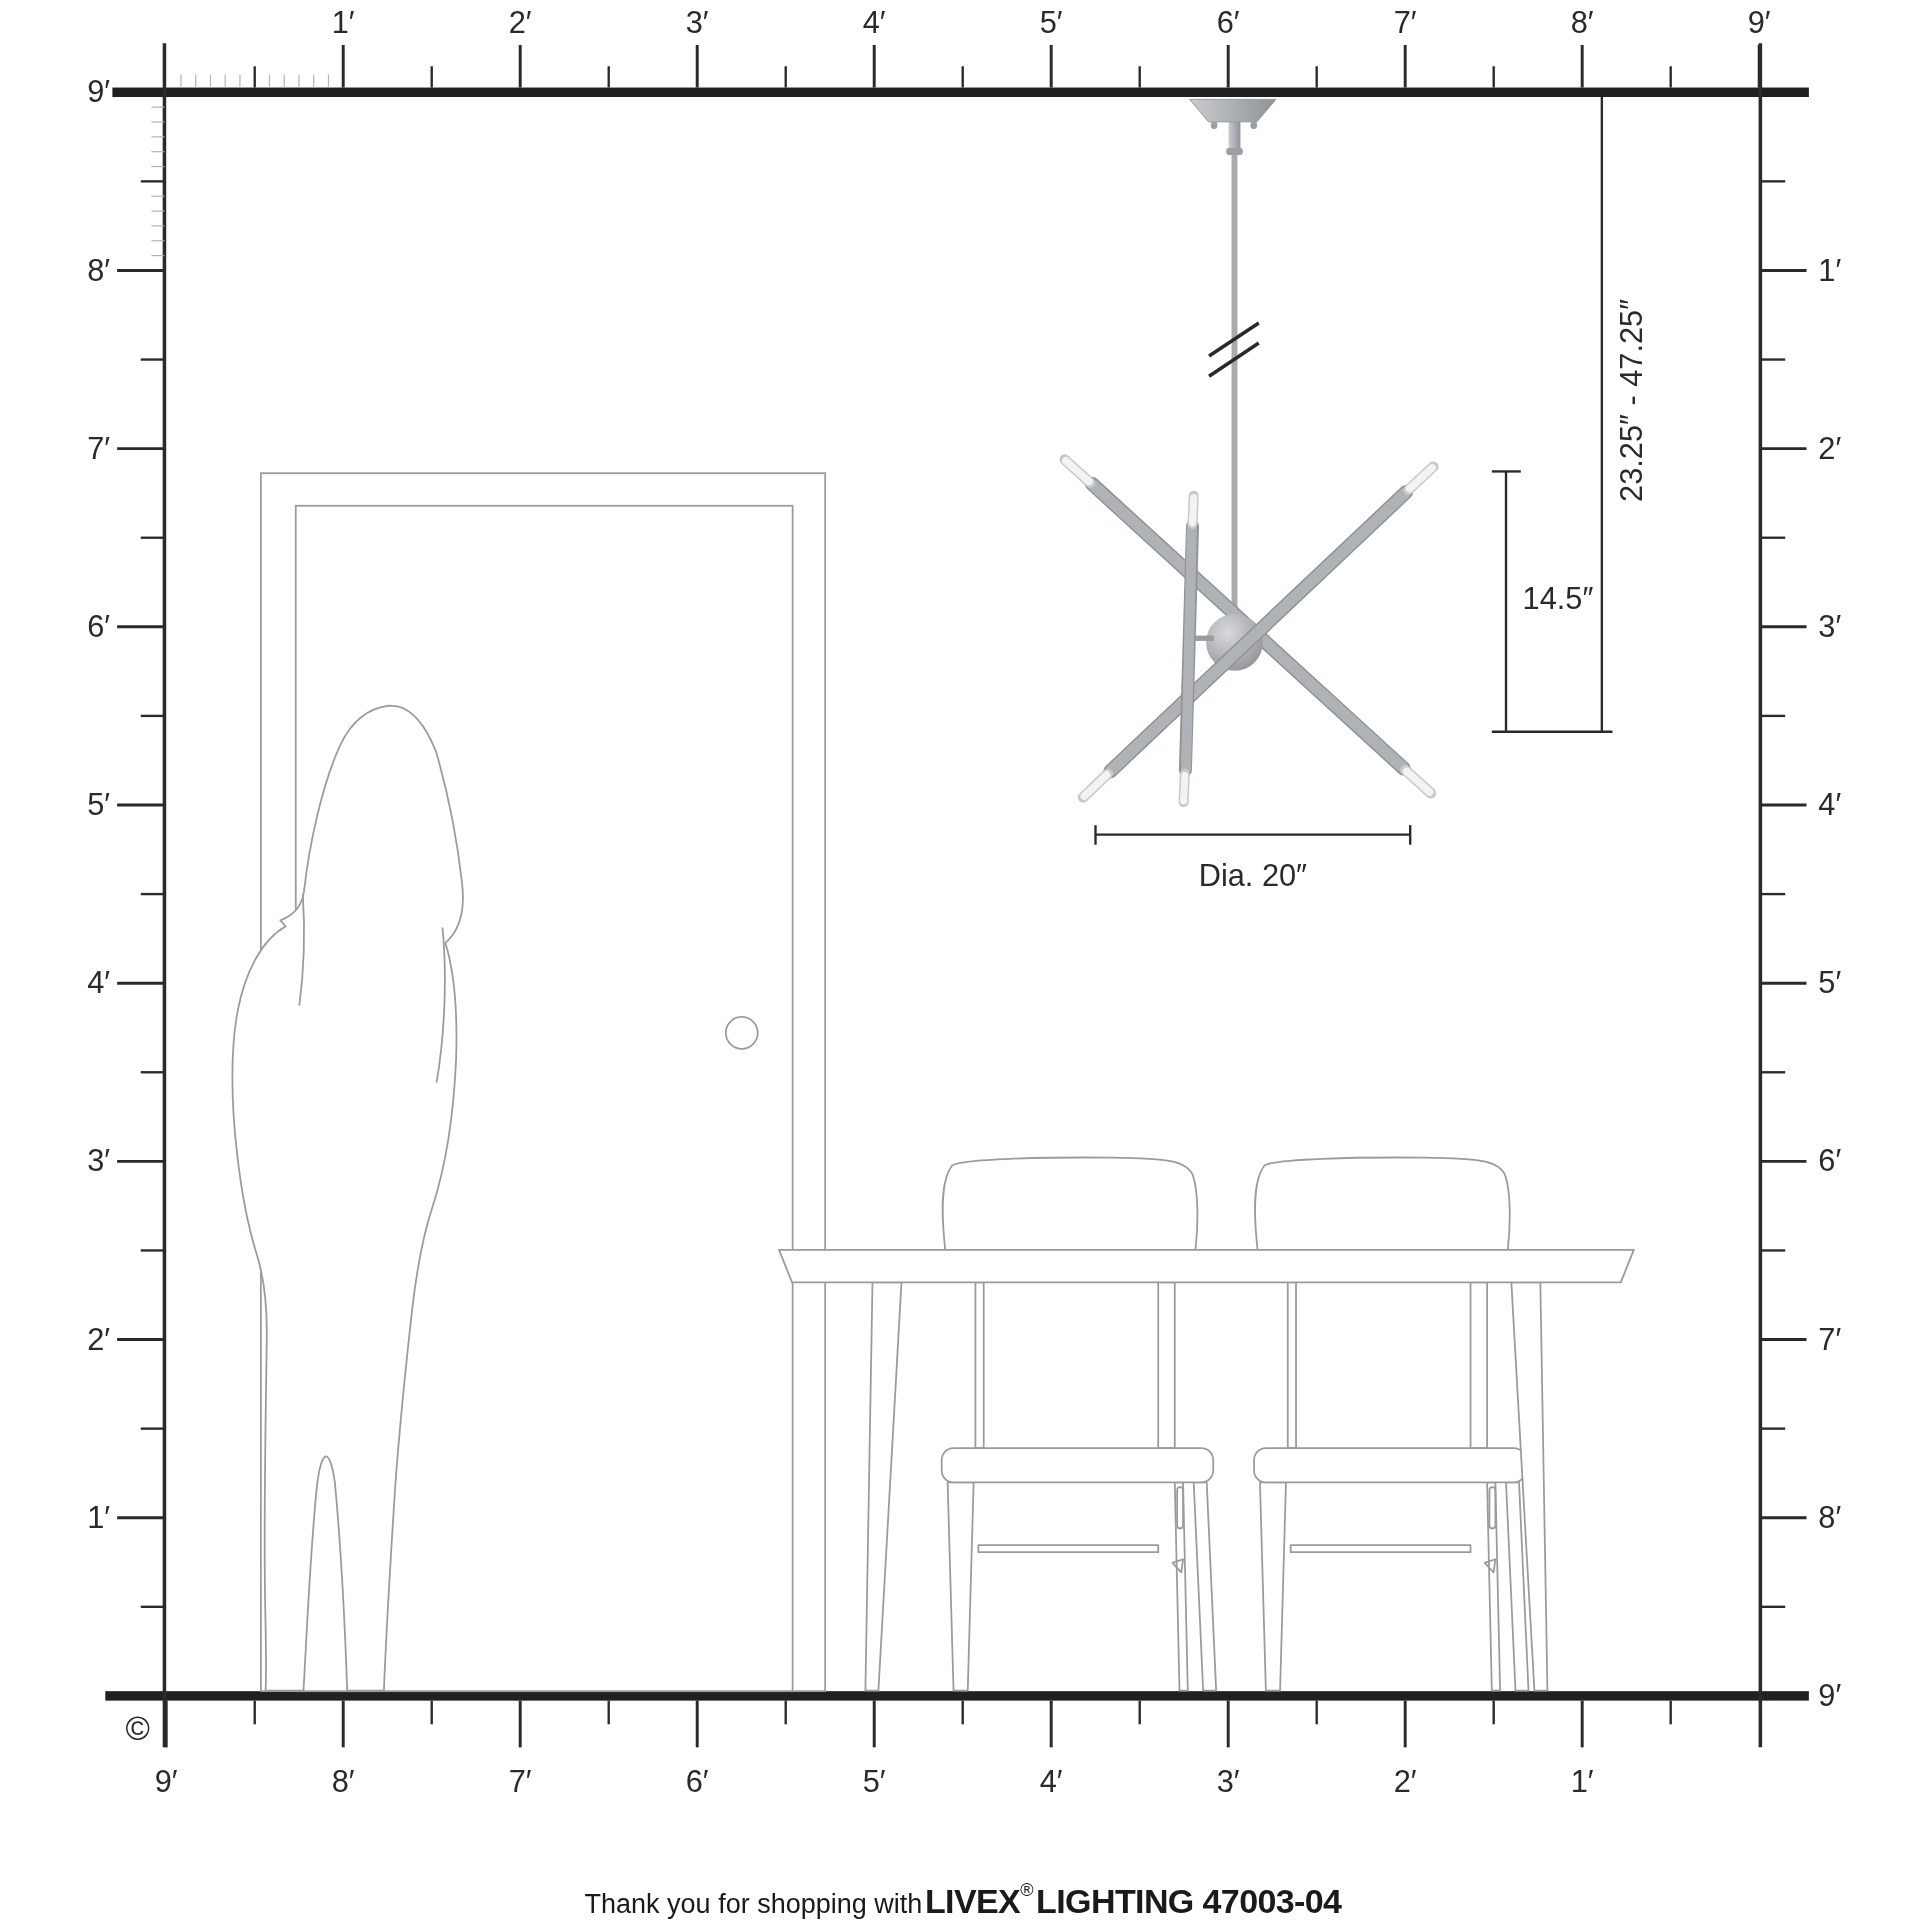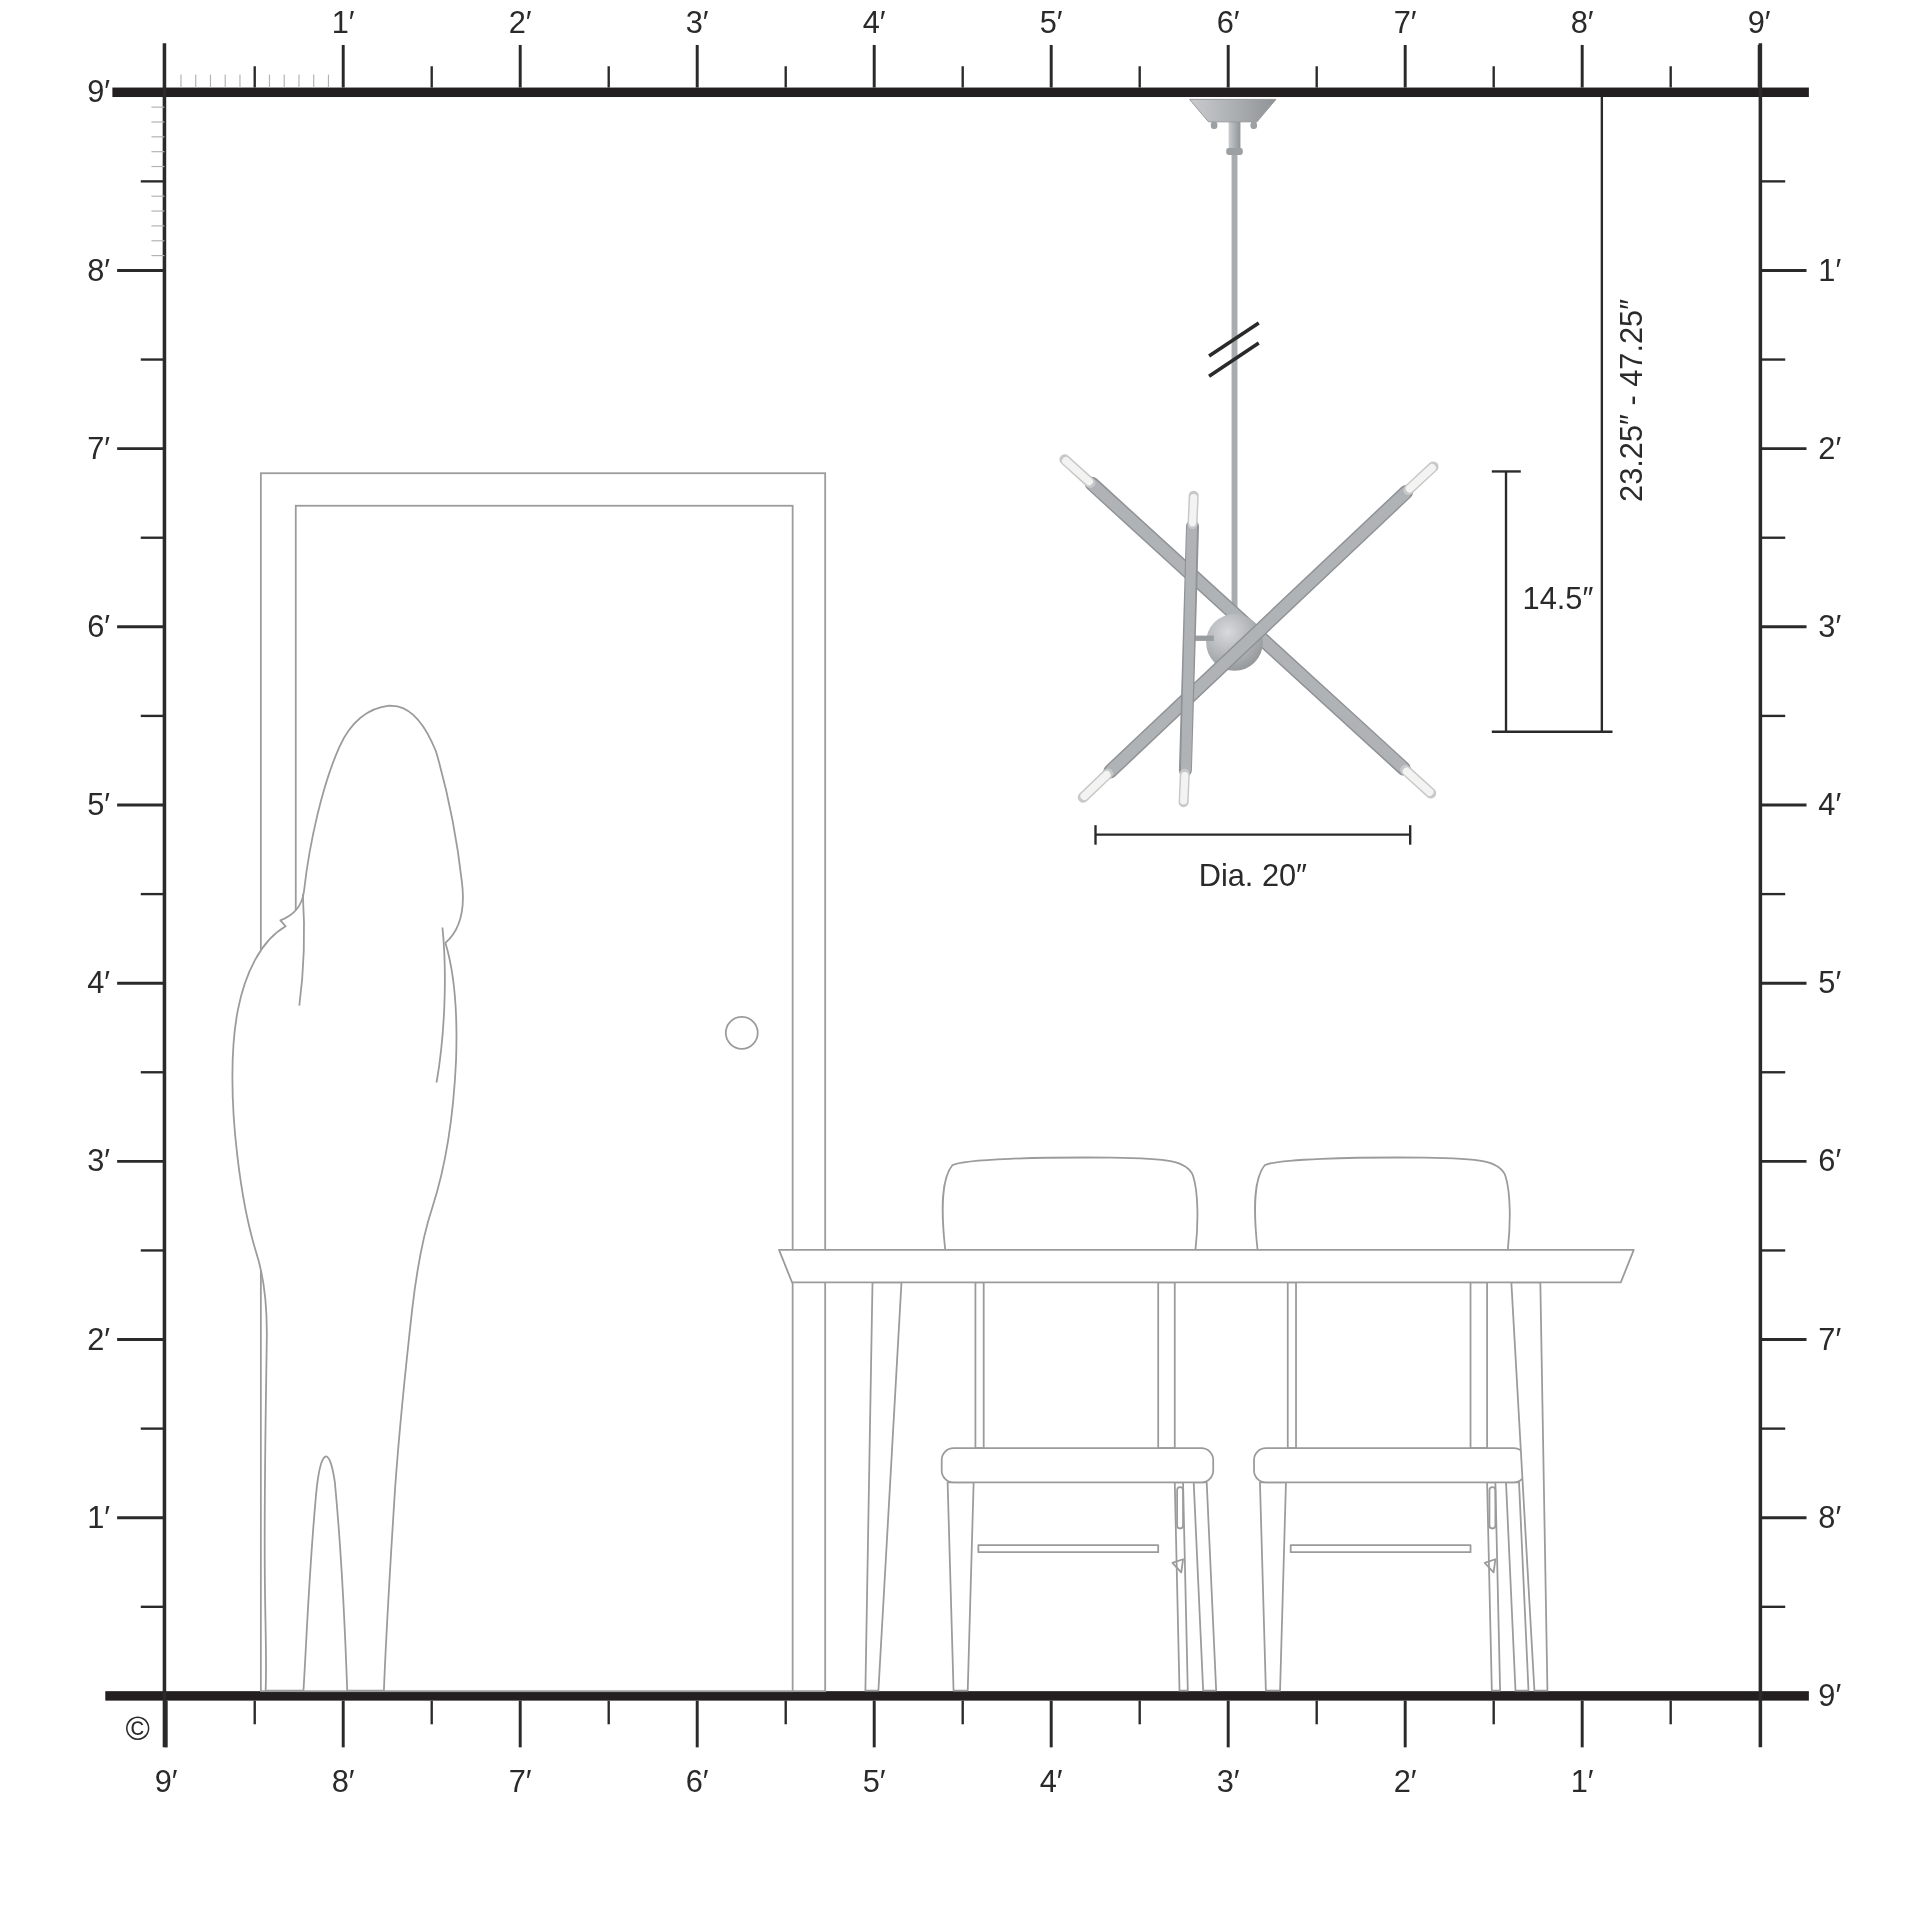--- a/index.html
+++ b/index.html
@@ -296,15 +296,20 @@
         <line x1="1627.5" y1="2875" x2="1627.5" y2="2915" stroke="#2a2a2a" stroke-width="4"></line>
         <line x1="1926.7222222222222" y1="2875" x2="1926.7222222222222" y2="2915" stroke="#2a2a2a" stroke-width="4"></line>
         <line x1="2225.9444444444443" y1="2875" x2="2225.9444444444443" y2="2915" stroke="#2a2a2a" stroke-width="4"></line>
         <line x1="2525.1666666666665" y1="2875" x2="2525.1666666666665" y2="2915" stroke="#2a2a2a" stroke-width="4"></line>
         <line x1="2824.388888888889" y1="2875" x2="2824.388888888889" y2="2915" stroke="#2a2a2a" stroke-width="4"></line>
       </g>
 
   <text class="copyright" x="233" y="2942" text-anchor="middle">©</text>
 </svg>
 
-
+<div class="footer">
+  <span class="f-reg">Thank you for shopping with</span>
+  <span class="f-bold">LIVEX</span><span class="f-sup">®</span>
+  <span class="f-bold">LIGHTING 47003-04</span>
 </div>
 
+</div>
+
 
 </body></html>

